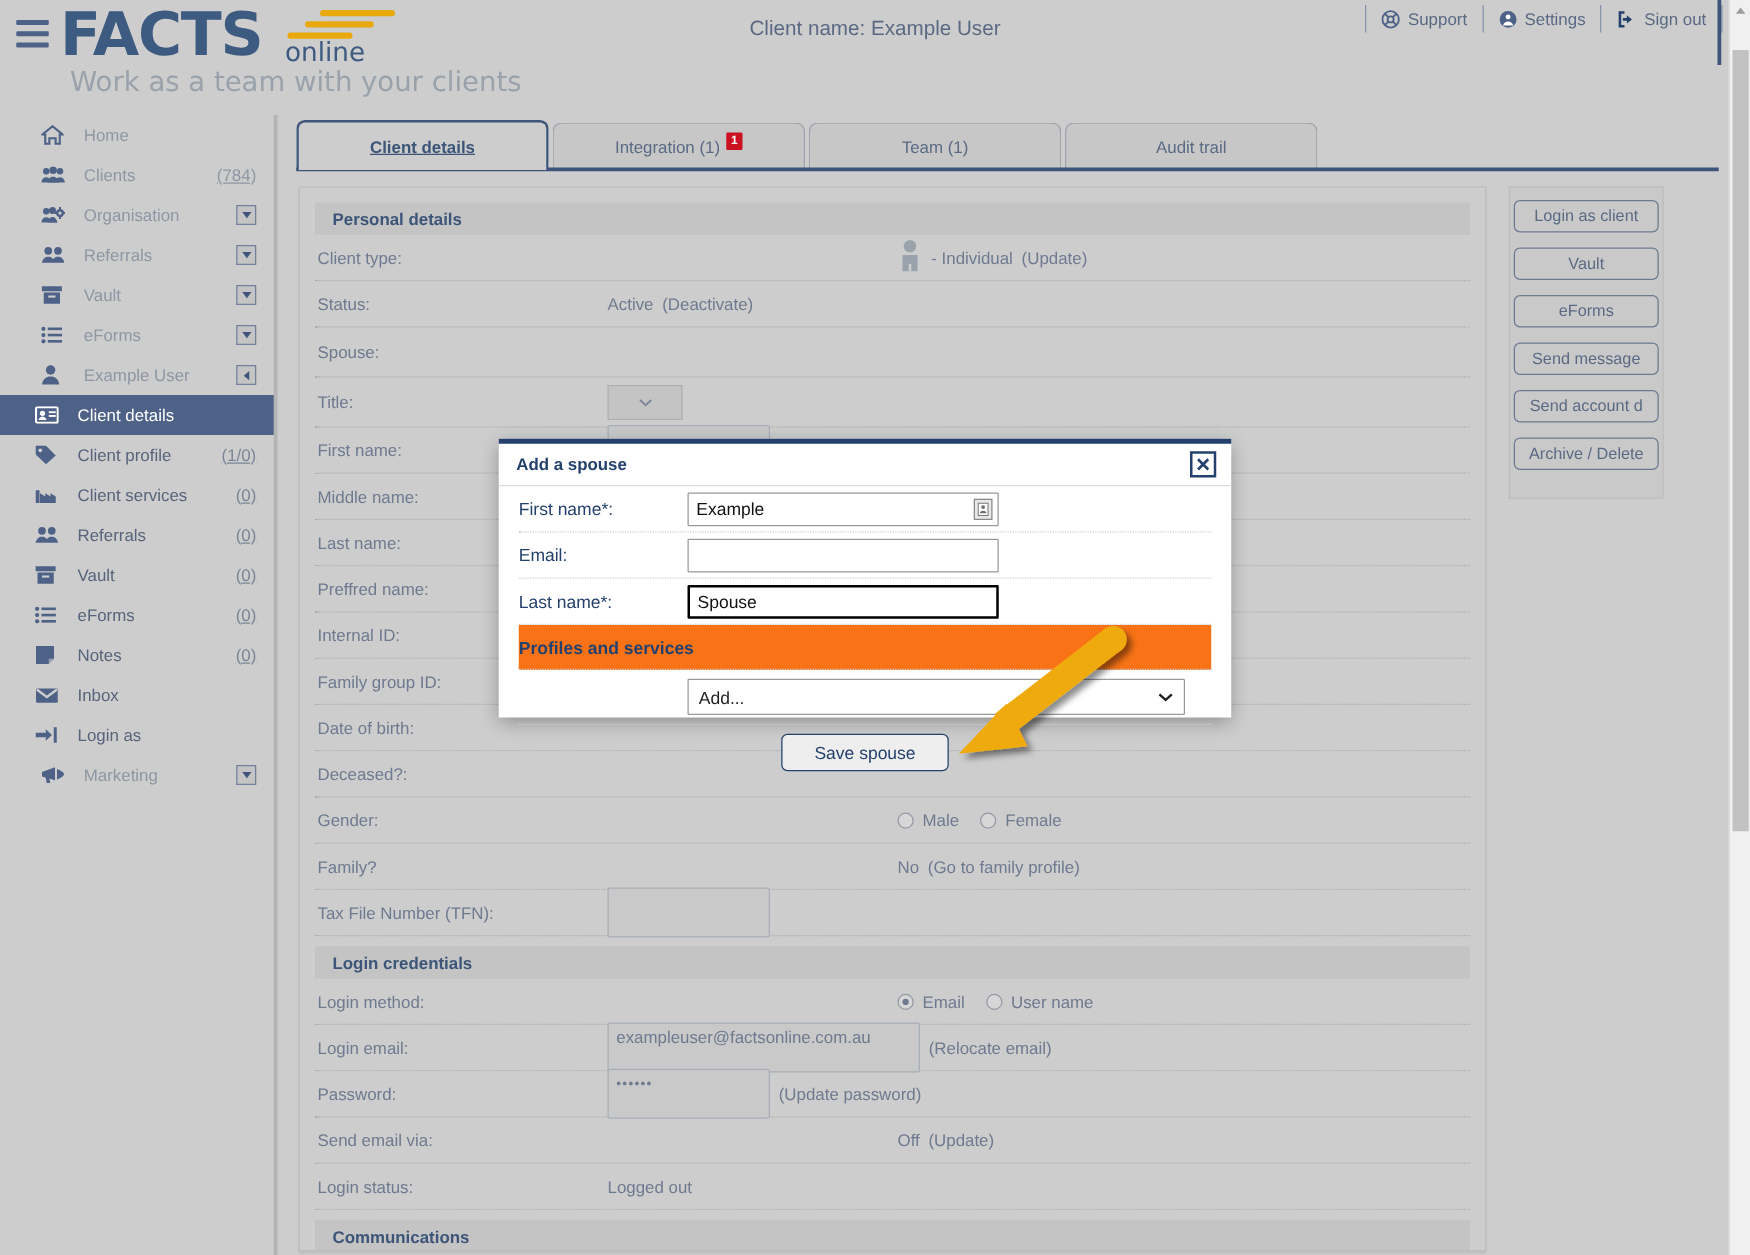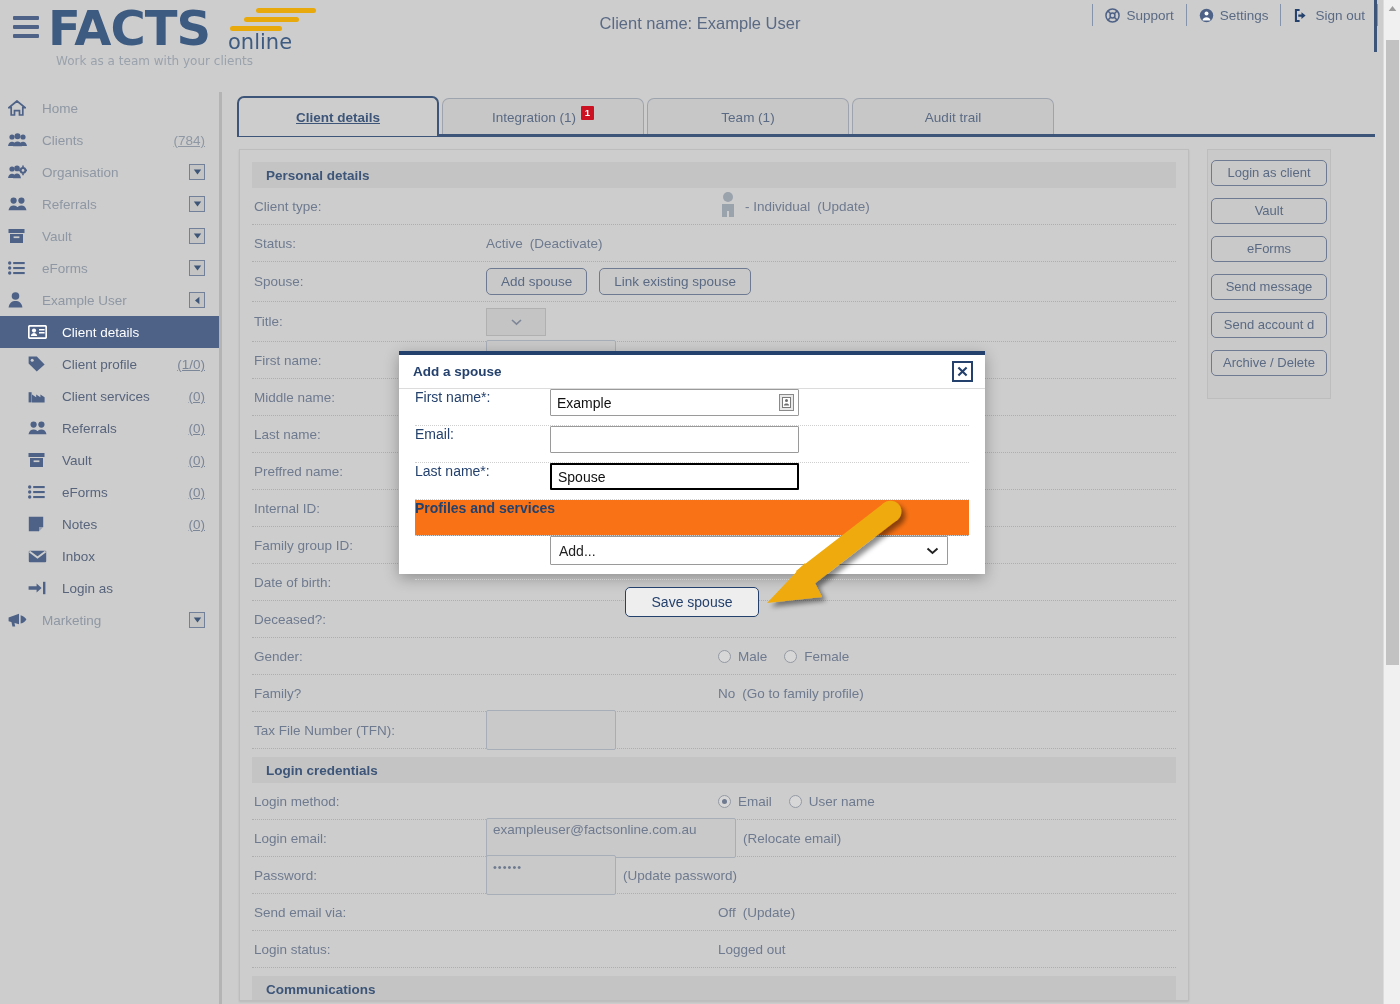--- a/index.html
+++ b/index.html
@@ -34,21 +34,21 @@
     font-size:21px; color:#3d5a80; letter-spacing:0px;
   }
   #logo .swoosh { position:absolute; left:182px; top:4px; width:86px; height:24px; }
   #logo .swoosh b { position:absolute; display:block; height:5px; background:#e8a90c; border-radius:3px; }
   #logo .swoosh b:nth-child(1){ left:26px; top:0px;  width:60px; }
   #logo .swoosh b:nth-child(2){ left:14px; top:9px;  width:55px; }
   #logo .swoosh b:nth-child(3){ left:0px;  top:18px; width:52px; }
   #logo .tag {
     position:absolute; left:8px; top:50px;
     font-family:"DejaVu Sans", sans-serif;
-    font-size:12px; color:#9aa2ac; white-space:nowrap;
+    font-size:22px; color:#9aa2ac; white-space:nowrap;
   }
 
   #client-title {
     position:absolute; left:0; top:14px; width:1400px;
     text-align:center; font-size:16.5px; color:#5a6a84;
   }
 
   #header-actions { position:absolute; right:22px; top:2px; display:flex; align-items:center; height:26px; }
   #header-actions .hsep { width:1px; height:22px; background:#8694ab; margin:0 0px; }
   #header-actions .hitem {
@@ -57,21 +57,21 @@
   }
   #header-actions svg { display:block; }
 
   
   #sidebar {
     position:absolute; left:0; top:92px; width:222px; height:912px;
     background:#cdcdcd;
     border-right:3px solid #b4b4b4;
   }
   .nav-row {
-    display:flex; align-items:center; height:32px; padding-left:8px; cursor:pointer;
+    display:flex; align-items:center; height:32px; padding-left:33px; cursor:pointer;
     font-size:13.5px; color:#8e97a3; position:relative;
   }
   .nav-row .ico { width:26px; display:flex; align-items:center; justify-content:flex-start; color:#4e6287; flex:0 0 26px; }
   .nav-row .lbl { flex:1 1 auto; padding-left:8px; white-space:nowrap; }
   .nav-row .cnt { padding-right:14px; font-size:13.5px; color:#8e97a3;text-decoration:underline; }
   .nav-row .caret {
     width:16px; height:16px; margin-right:14px;
     border:1px solid #73809a; background:#c4c4c4;
     display:flex; align-items:center; justify-content:center;
   }
@@ -182,21 +182,21 @@
     font-weight:bold; font-size:13.5px; color:#24416d;
     border-bottom:1px solid #dcdcdc; position:relative;
   }
   #modal .mclose {
     position:absolute; right:12px; top:6px; width:21px; height:21px;
     border:2px solid #24416d; display:flex; align-items:center; justify-content:center;
     cursor:pointer; background:#fff;
   }
   #modal .mclose svg { display:block; }
   .mrow {
-    margin:0 16px; min-height:37px; display:flex; align-items:flex-start;
+    margin:0 16px; min-height:37px; display:flex; align-items:center;
     border-bottom:1px dotted #cfcfcf; font-size:14px;
   }
   .mrow .ml { width:135px; flex:0 0 135px; color:#24416d; }
   .mrow .mv { flex:1 1 auto; }
   .m-input {
     width:249px; height:27px; border:1px solid #9a9a9a; background:#fff;
     font-size:14px; font-family:"Liberation Sans", sans-serif; color:#111;
     padding:0 6px; border-radius:1px; position:relative;
   }
   .m-input.focused { border:2px solid #000; }
@@ -559,24 +559,20 @@
     <div class="frow">
       <div class="fl">Status:</div>
       <div class="fv">
         <span>Active</span>
         <span class="lnk">(Deactivate)</span>
       </div>
     </div>
 
     <div class="frow" style="height:40px;">
       <div class="fl">Spouse:</div>
-      <div class="fv" style="gap:12px;">
-        <button class="ghost-btn">Add spouse</button>
-        <button class="ghost-btn">Link existing spouse</button>
-      </div>
     </div>
 
     <div class="frow" style="height:40px;">
       <div class="fl">Title:</div>
       <div class="fv">
         <div class="sel-sm">
           <span>
             <svg width="11" height="7" viewBox="0 0 11 7">
                 <path d="M1 1l4.5 4.2L10 1" fill="none" stroke="#7d8798" stroke-width="1.6"></path>
               </svg>
@@ -682,21 +678,21 @@
     <div class="frow">
       <div class="fl">Send email via:</div>
       <div class="fv" style="margin-left:232px;">
         <span>Off</span>
         <span class="lnk">(Update)</span>
       </div>
     </div>
 
     <div class="frow">
       <div class="fl">Login status:</div>
-      <div class="fv" style="margin-left:232px;text-align:right;">
+      <div class="fv" style="text-align:right;">
         <span>Logged out</span>
       </div>
     </div>
 
     <div class="sect-head" style="margin-top:8px;">Communications</div>
 
   </div>
 
   <div id="rail">
       <button class="rbtn">Login as client</button>

